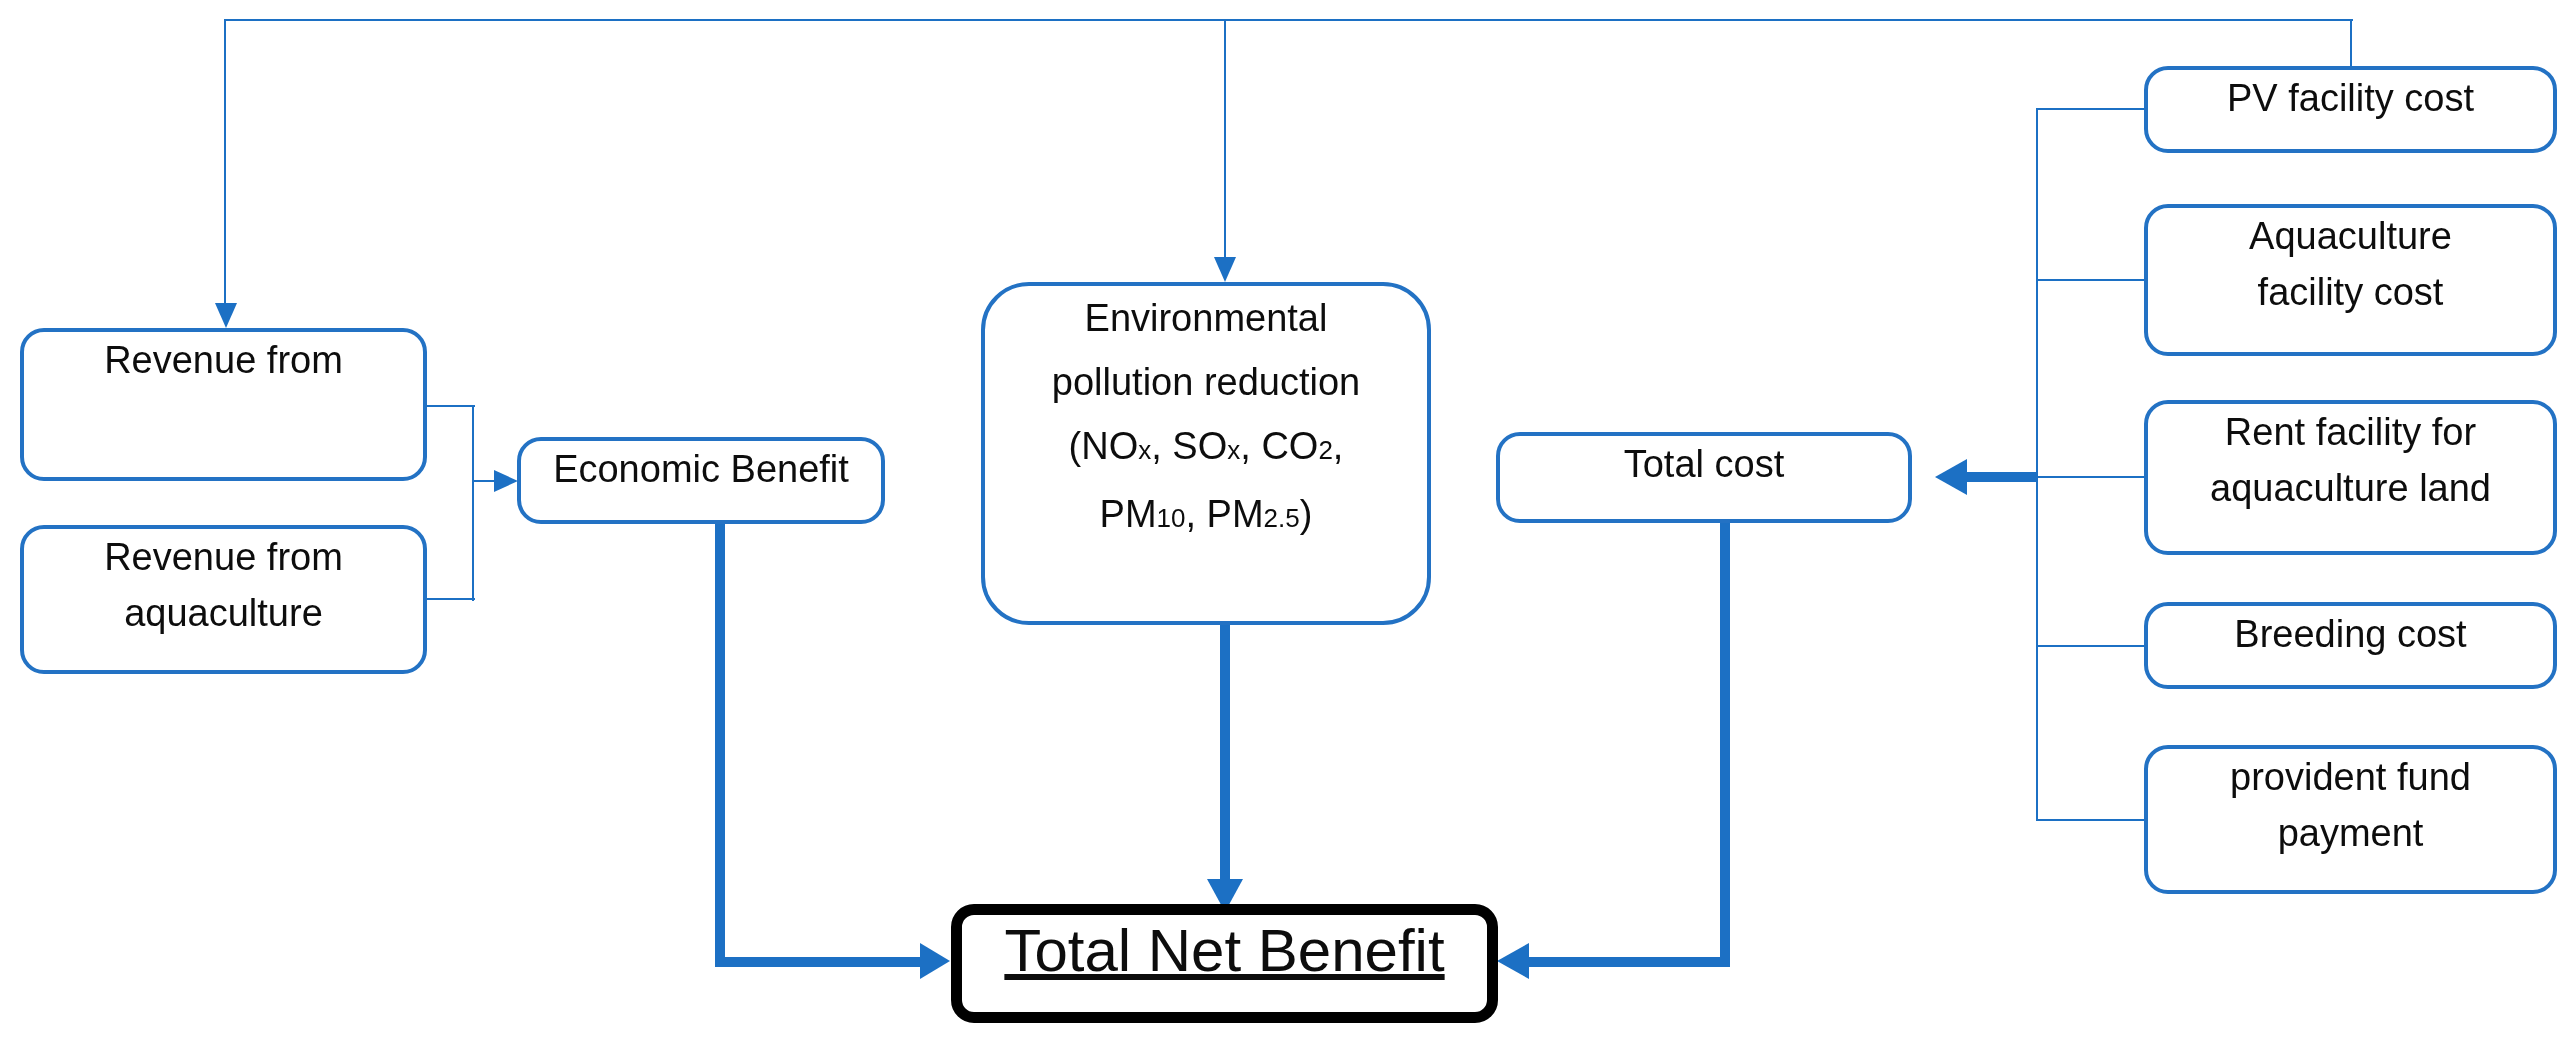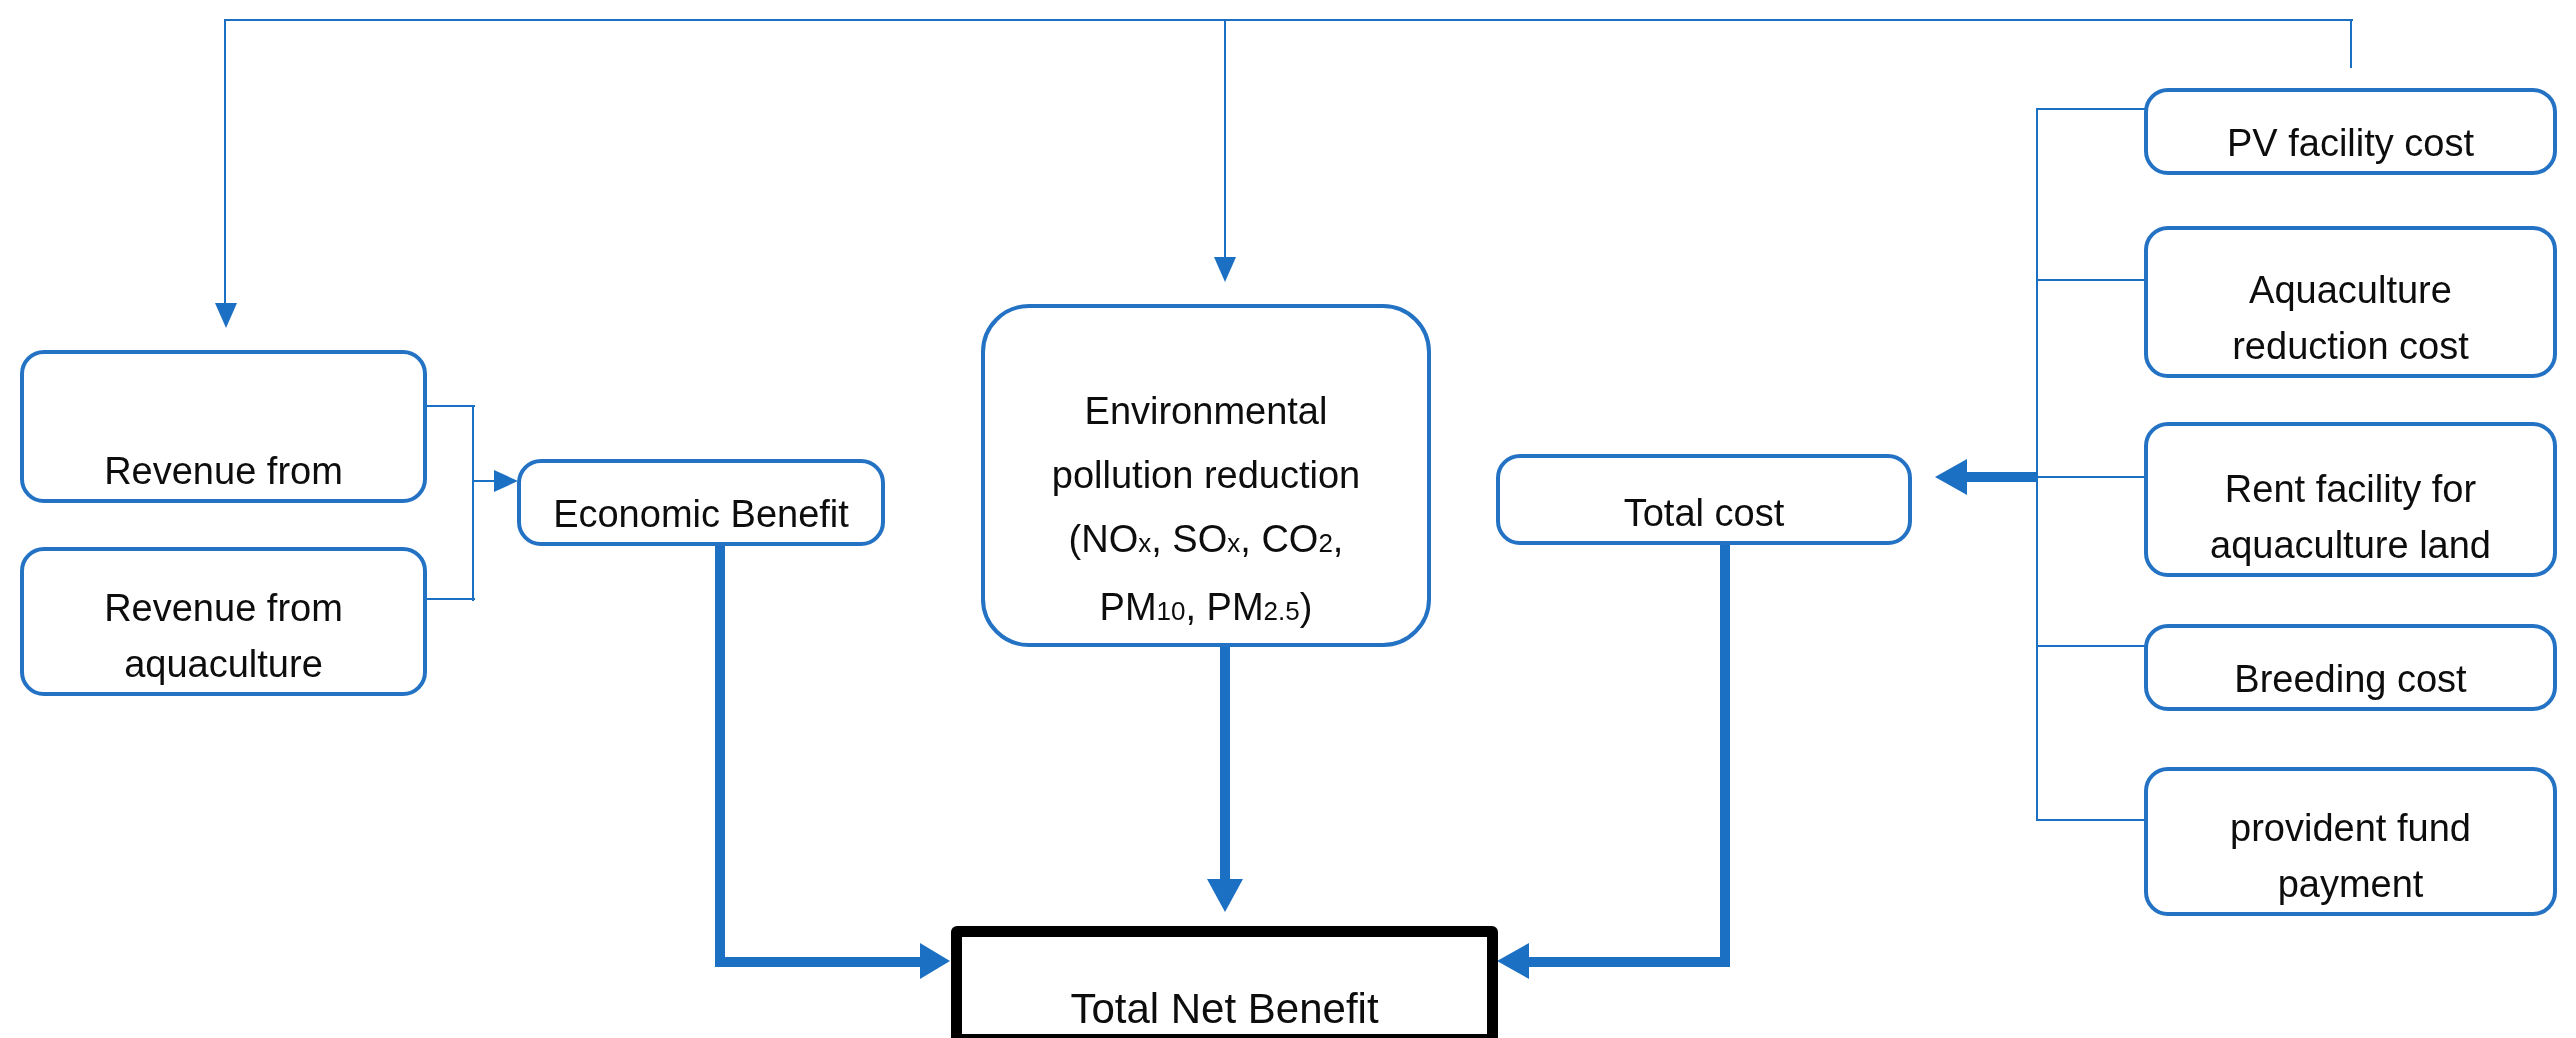--- a/index.html
+++ b/index.html
@@ -21,33 +21,33 @@
   }
   .box {
     position: absolute;
     border: 4px solid var(--border-blue);
     border-radius: 24px;
     background: var(--box-bg);
     color: var(--text-black);
     display: flex;
     flex-direction: column;
     align-items: center;
-    justify-content: flex-end;
+    justify-content: flex-start;
     text-align: center;
     font-size: 38px;
     line-height: 56px;
-    margin-top: 22px;
   }
   .box.env { border-radius: 48px; line-height: 64px; }
   .box.tnb {
     border: 11px solid var(--tnb-border);
-    border-radius: 6px;
-    font-size: 42px;
+    border-radius: 23px;
+    font-size: 60px;
     font-weight: 500;
     line-height: 1.2;
+    text-decoration: underline;
   }
   .sub { font-size: 26px; }
   .h, .v { position: absolute; background: var(--line-blue); }
   .ah { position: absolute; width: 0; height: 0; }
   
   .ah.s-down  { border-left: 11px solid transparent; border-right: 11px solid transparent; border-top: 25.4px solid var(--line-blue); }
   .ah.s-right { border-top: 11px solid transparent; border-bottom: 11px solid transparent; border-left: 24px solid var(--line-blue); }
   
   .ah.l-right { border-top: 18.3px solid transparent; border-bottom: 18.3px solid transparent; border-left: 30px solid var(--line-blue); }
   .ah.l-left  { border-top: 18.3px solid transparent; border-bottom: 18.3px solid transparent; border-right: 32px solid var(--line-blue); }
@@ -119,21 +119,21 @@
   <div class="box" style="left:1496px; top:432px; width:416px; height:91px">
     <div>Total cost</div>
   </div>
 
   <div class="box" style="left:2144px; top:66px; width:413px; height:87px">
     <div>PV facility cost</div>
   </div>
 
   <div class="box" style="left:2144px; top:204px; width:413px; height:152px">
     <div>Aquaculture</div>
-    <div>reduction cost</div>
+    <div>facility cost</div>
   </div>
 
   <div class="box" style="left:2144px; top:400px; width:413px; height:155px">
     <div>Rent facility for</div>
     <div>aquaculture land</div>
   </div>
 
   <div class="box" style="left:2144px; top:602px; width:413px; height:87px">
     <div>Breeding cost</div>
   </div>

